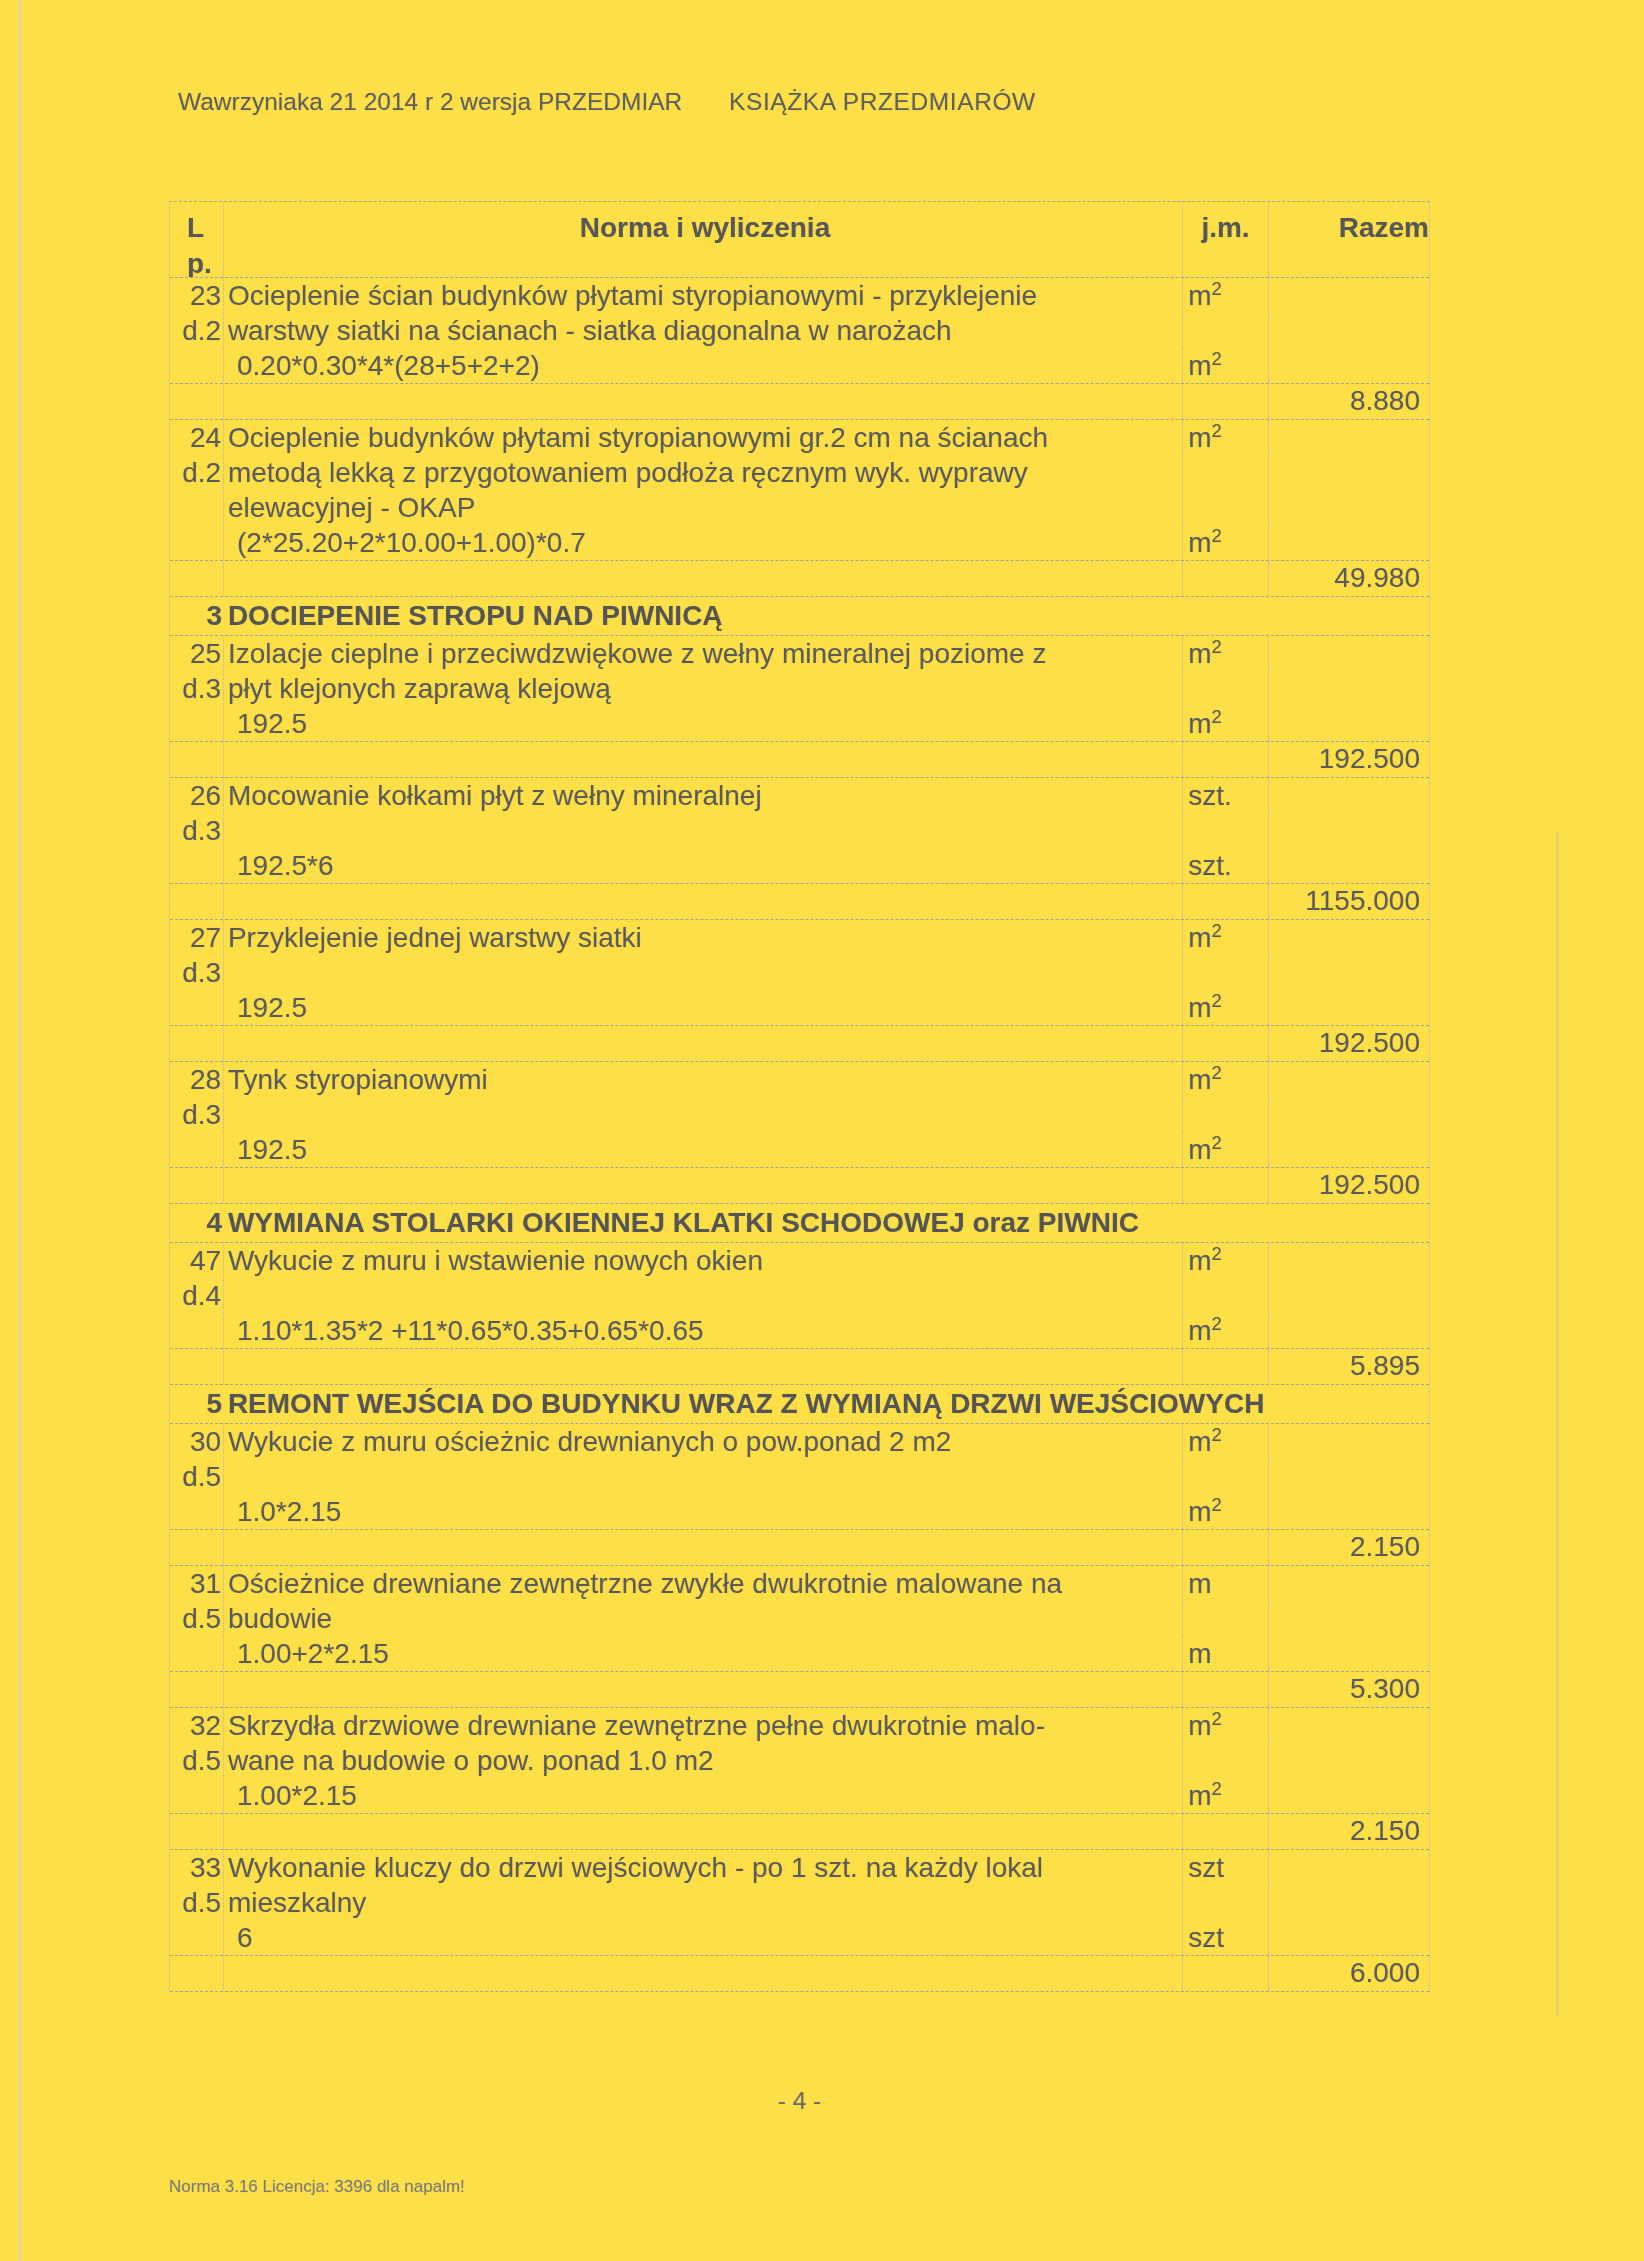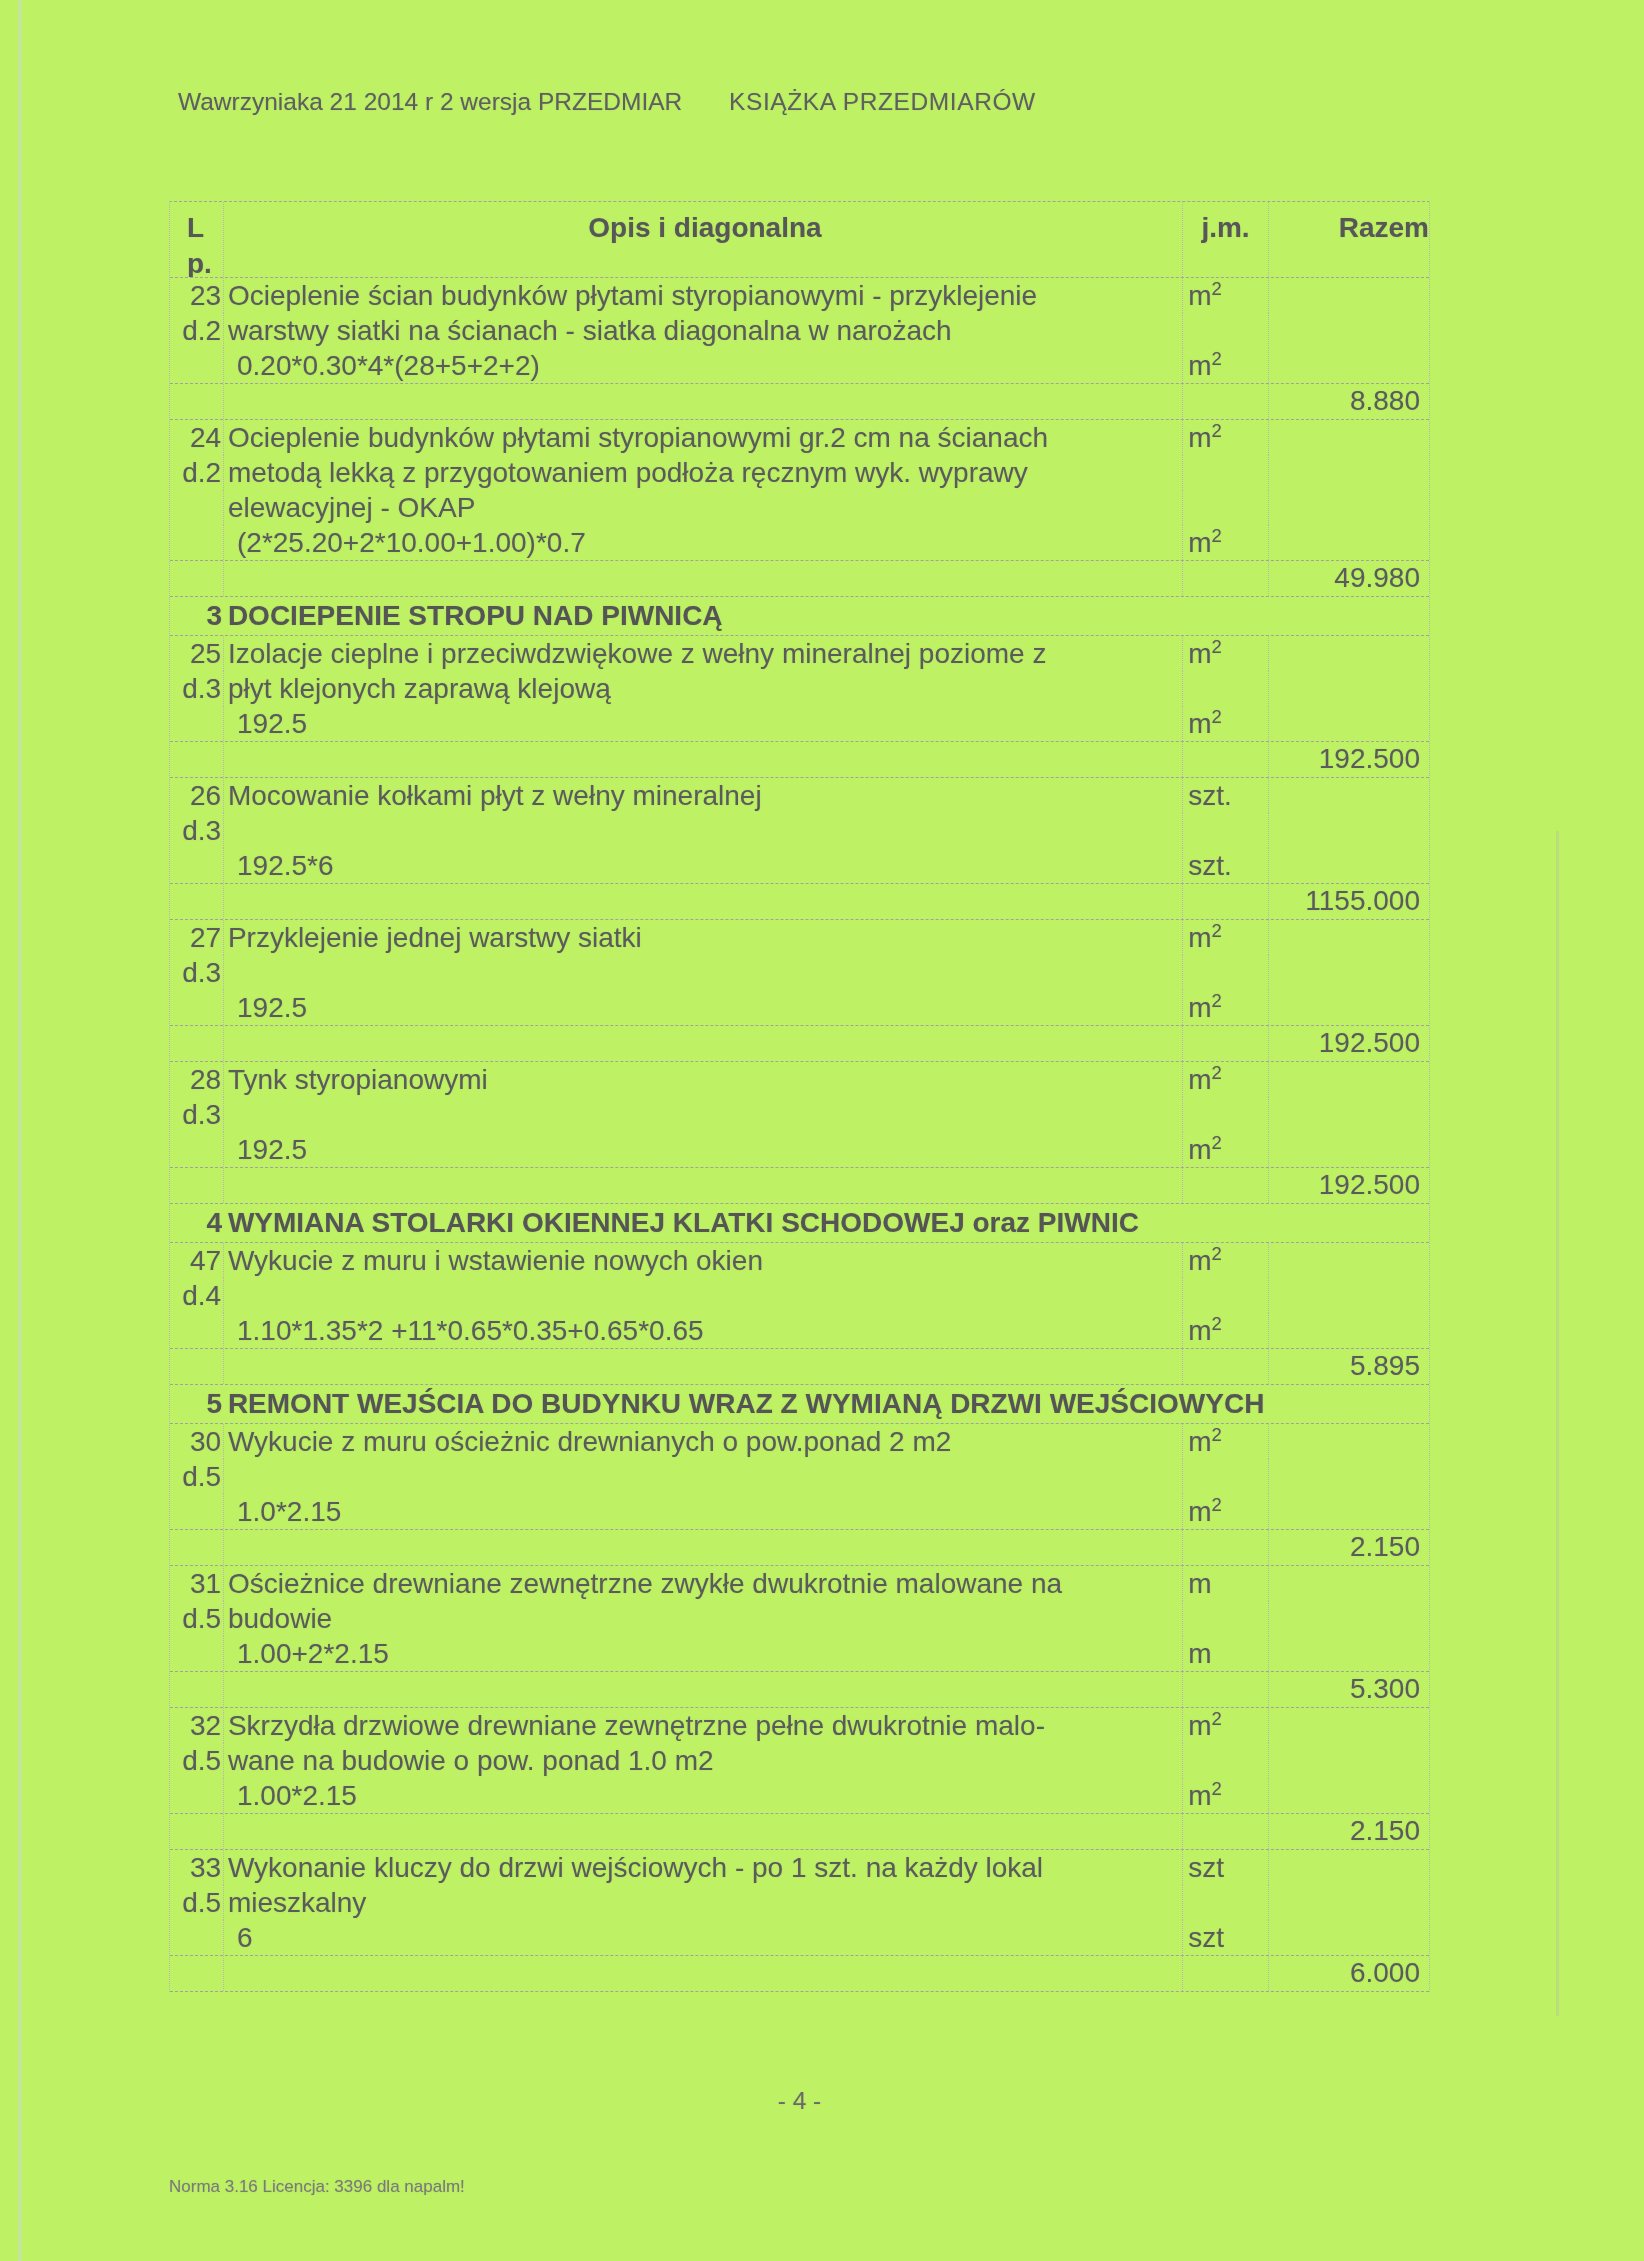--- a/index.html
+++ b/index.html
@@ -1,19 +1,19 @@
 <!DOCTYPE html>
 <html style="font-size:10.3px"><head>
 <meta charset="utf-8">
 <style>
   html,body{margin:0;padding:0;background:#ffffff;}
   .page{
     position:relative;
     width:1644px;height:2261px;
-    background:#bef264;
+    background:#fde047;
     overflow:hidden;
     font-family:"Liberation Sans","DejaVu Sans",sans-serif;
     color:#5b5b5b;
     text-shadow:0 0 1.3px rgba(110,110,110,0.30);
   }
   
   .scan-edge-left{
     position:absolute;left:18.7px;top:0;width:1.9px;height:2261px;
     background:#cdd3e2;opacity:.85;
   }
@@ -75,21 +75,21 @@
 
   <div class="doc-header-left">Wawrzyniaka 21 2014 r 2 wersja PRZEDMIAR</div>
   <div class="doc-header-right">KSIĄŻKA PRZEDMIARÓW</div>
 
   <div class="ptable" id="grid">
     <div class="row header-row">
       <div class="cell lp">
         <span>L</span>
         <span>p.</span>
       </div>
-      <div class="cell opis">Opis i diagonalna</div>
+      <div class="cell opis">Norma i wyliczenia</div>
       <div class="cell jm">j.m.</div>
       <div class="cell razem">Razem</div>
     </div>
 
   <div class="row line-row">
         <div class="cell lp">23</div>
         <div class="cell opis">Ocieplenie ścian budynków płytami styropianowymi - przyklejenie</div>
         <div class="cell jm">m<span class="sup">2</span></div>
         <div class="cell razem"></div>
       </div>

